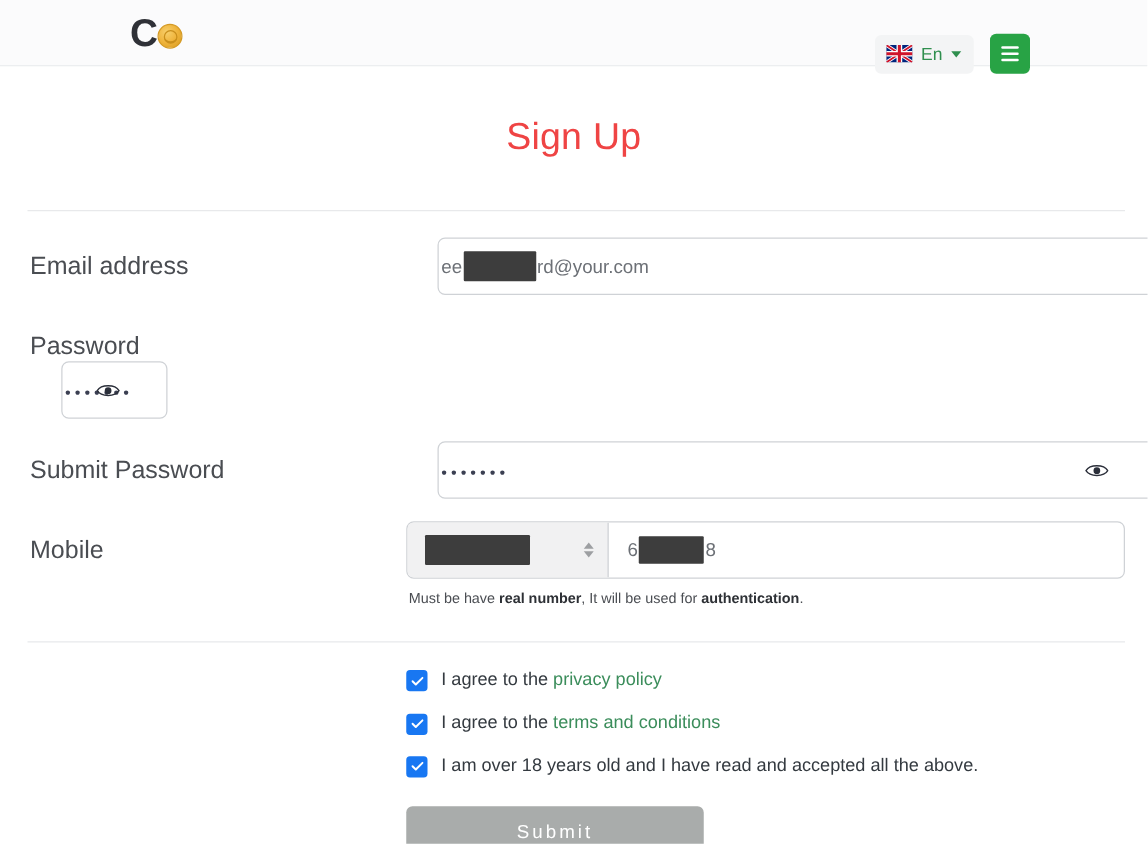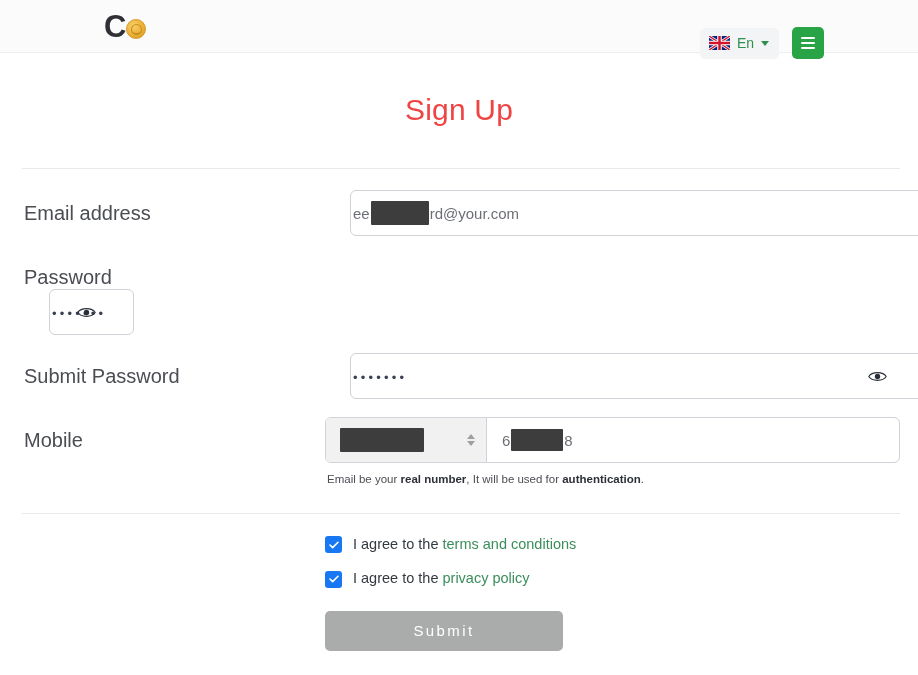--- a/index.html
+++ b/index.html
@@ -415,49 +415,57 @@
               <span class="down"></span>
             </span>
           </div>
           <div class="phone-input">
             <span>6</span>
               <span class="redact redact-phone"></span>
               <span>8</span>
           </div>
         </div>
         <div class="help-text">
-          <span>Email be your </span><b>real number</b><span>, It will be used for </span><b>authentication</b><span>.</span>
+          <span>Must be have </span><b>real number</b><span>, It will be used for </span><b>authentication</b><span>.</span>
         </div>
       </div>
     </div>
 
   </div>
 
   <div class="divider divider-bottom"></div>
 
   <div class="checks">
+
+    <div class="check-row">
+      <span class="cbox">
+        <svg width="10" height="8" viewBox="0 0 12 10">
+          <path d="M1 5 L4.3 8.3 L11 1.6" fill="none" stroke="#fff" stroke-width="2" stroke-linecap="round" stroke-linejoin="round"></path>
+        </svg>
+      </span>
+      <span class="check-label"><span>I agree to the </span><span class="link">privacy policy</span></span>
+    </div>
 
     <div class="check-row">
       <span class="cbox">
         <svg width="10" height="8" viewBox="0 0 12 10">
           <path d="M1 5 L4.3 8.3 L11 1.6" fill="none" stroke="#fff" stroke-width="2" stroke-linecap="round" stroke-linejoin="round"></path>
         </svg>
       </span>
       <span class="check-label"><span>I agree to the </span><span class="link">terms and conditions</span></span>
     </div>
 
     <div class="check-row">
       <span class="cbox">
         <svg width="10" height="8" viewBox="0 0 12 10">
           <path d="M1 5 L4.3 8.3 L11 1.6" fill="none" stroke="#fff" stroke-width="2" stroke-linecap="round" stroke-linejoin="round"></path>
         </svg>
       </span>
-      <span class="check-label"><span>I agree to the </span><span class="link">privacy policy</span></span>
-    </div>
-
+      <span class="check-label">I am over 18 years old and I have read and accepted all the above.</span>
+    </div>
 
   </div>
 
   <div class="submit-wrap">
     <button class="submit-btn">Submit</button>
   </div>
 
   <div class="scroll-hint"></div>
 
 </div>

